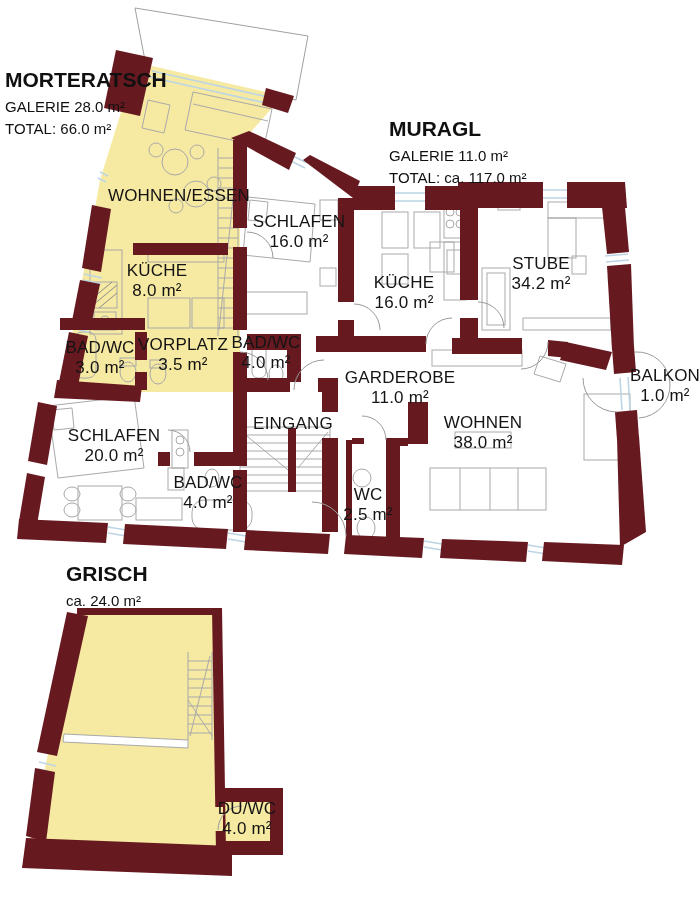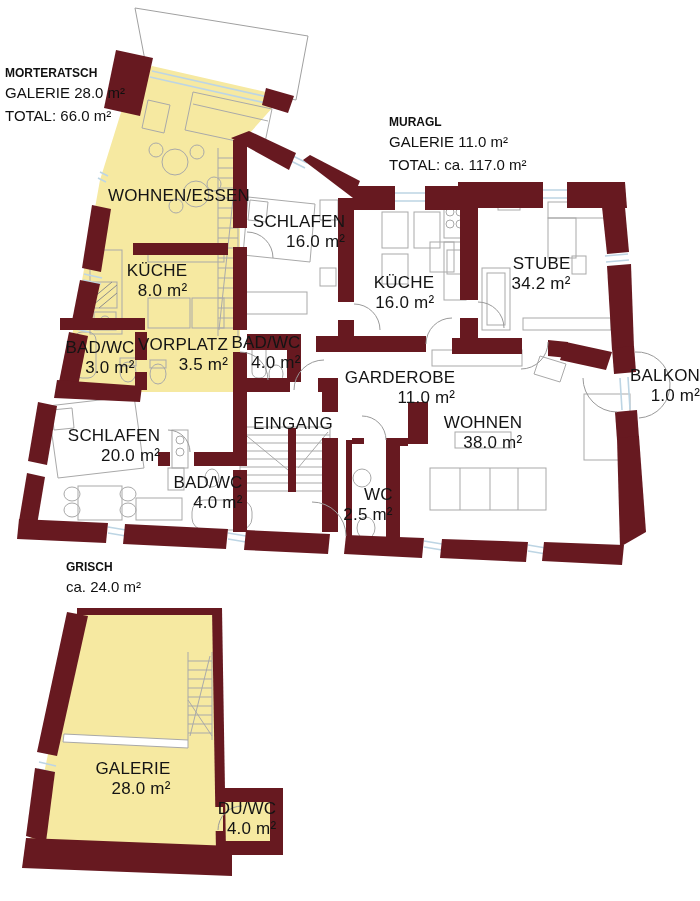--- a/index.html
+++ b/index.html
@@ -4,26 +4,26 @@
 <style>
   html,body{margin:0;padding:0;}
   body{
     width:700px;height:901px;position:relative;background:#ffffff;
     overflow:hidden;font-family:"Liberation Sans", sans-serif;
   }
   .plan-svg{position:absolute;left:0;top:0;}
   .labels{position:absolute;left:0;top:0;width:700px;height:901px;pointer-events:none;}
   .room-label{
     position:absolute;transform:translate(-50%,-50%);
-    text-align:right;color:#141414;font-size:17px;line-height:1.18;
+    text-align:center;color:#141414;font-size:17px;line-height:1.18;
     white-space:nowrap;letter-spacing:.2px;
   }
   .room-label span{display:block;}
   .hdr{position:absolute;color:#101010;font-size:15px;line-height:1.5;white-space:nowrap;}
-  .hdr .t{font-weight:700;font-size:12px;}
+  .hdr .t{font-weight:700;font-size:21px;}
   .hdr span{display:block;}
 </style>
 </head>
 <body>
 
 <svg class="plan-svg" width="700" height="901" viewBox="0 0 700 901">
 
   <g fill="#ffffff" stroke="#a0a0a0" stroke-width="1">
     <polygon points="135,8 308,36 296,100 147,71"></polygon>
   </g>
@@ -314,21 +314,17 @@
       <span>38.0 m²</span>
   </div>
   <div class="room-label" style="left:208px;top:493px">
     <span>BAD/WC</span>
       <span>4.0 m²</span>
   </div>
   <div class="room-label" style="left:368px;top:505px">
     <span>WC</span>
       <span>2.5 m²</span>
   </div>
-  <div class="room-label" style="left:133px;top:779px">
-    <span>GALERIE</span>
-      <span>28.0 m²</span>
-  </div>
   <div class="room-label" style="left:247px;top:819px">
     <span>DU/WC</span>
       <span>4.0 m²</span>
   </div>
 </div>
 
 </body></html>

